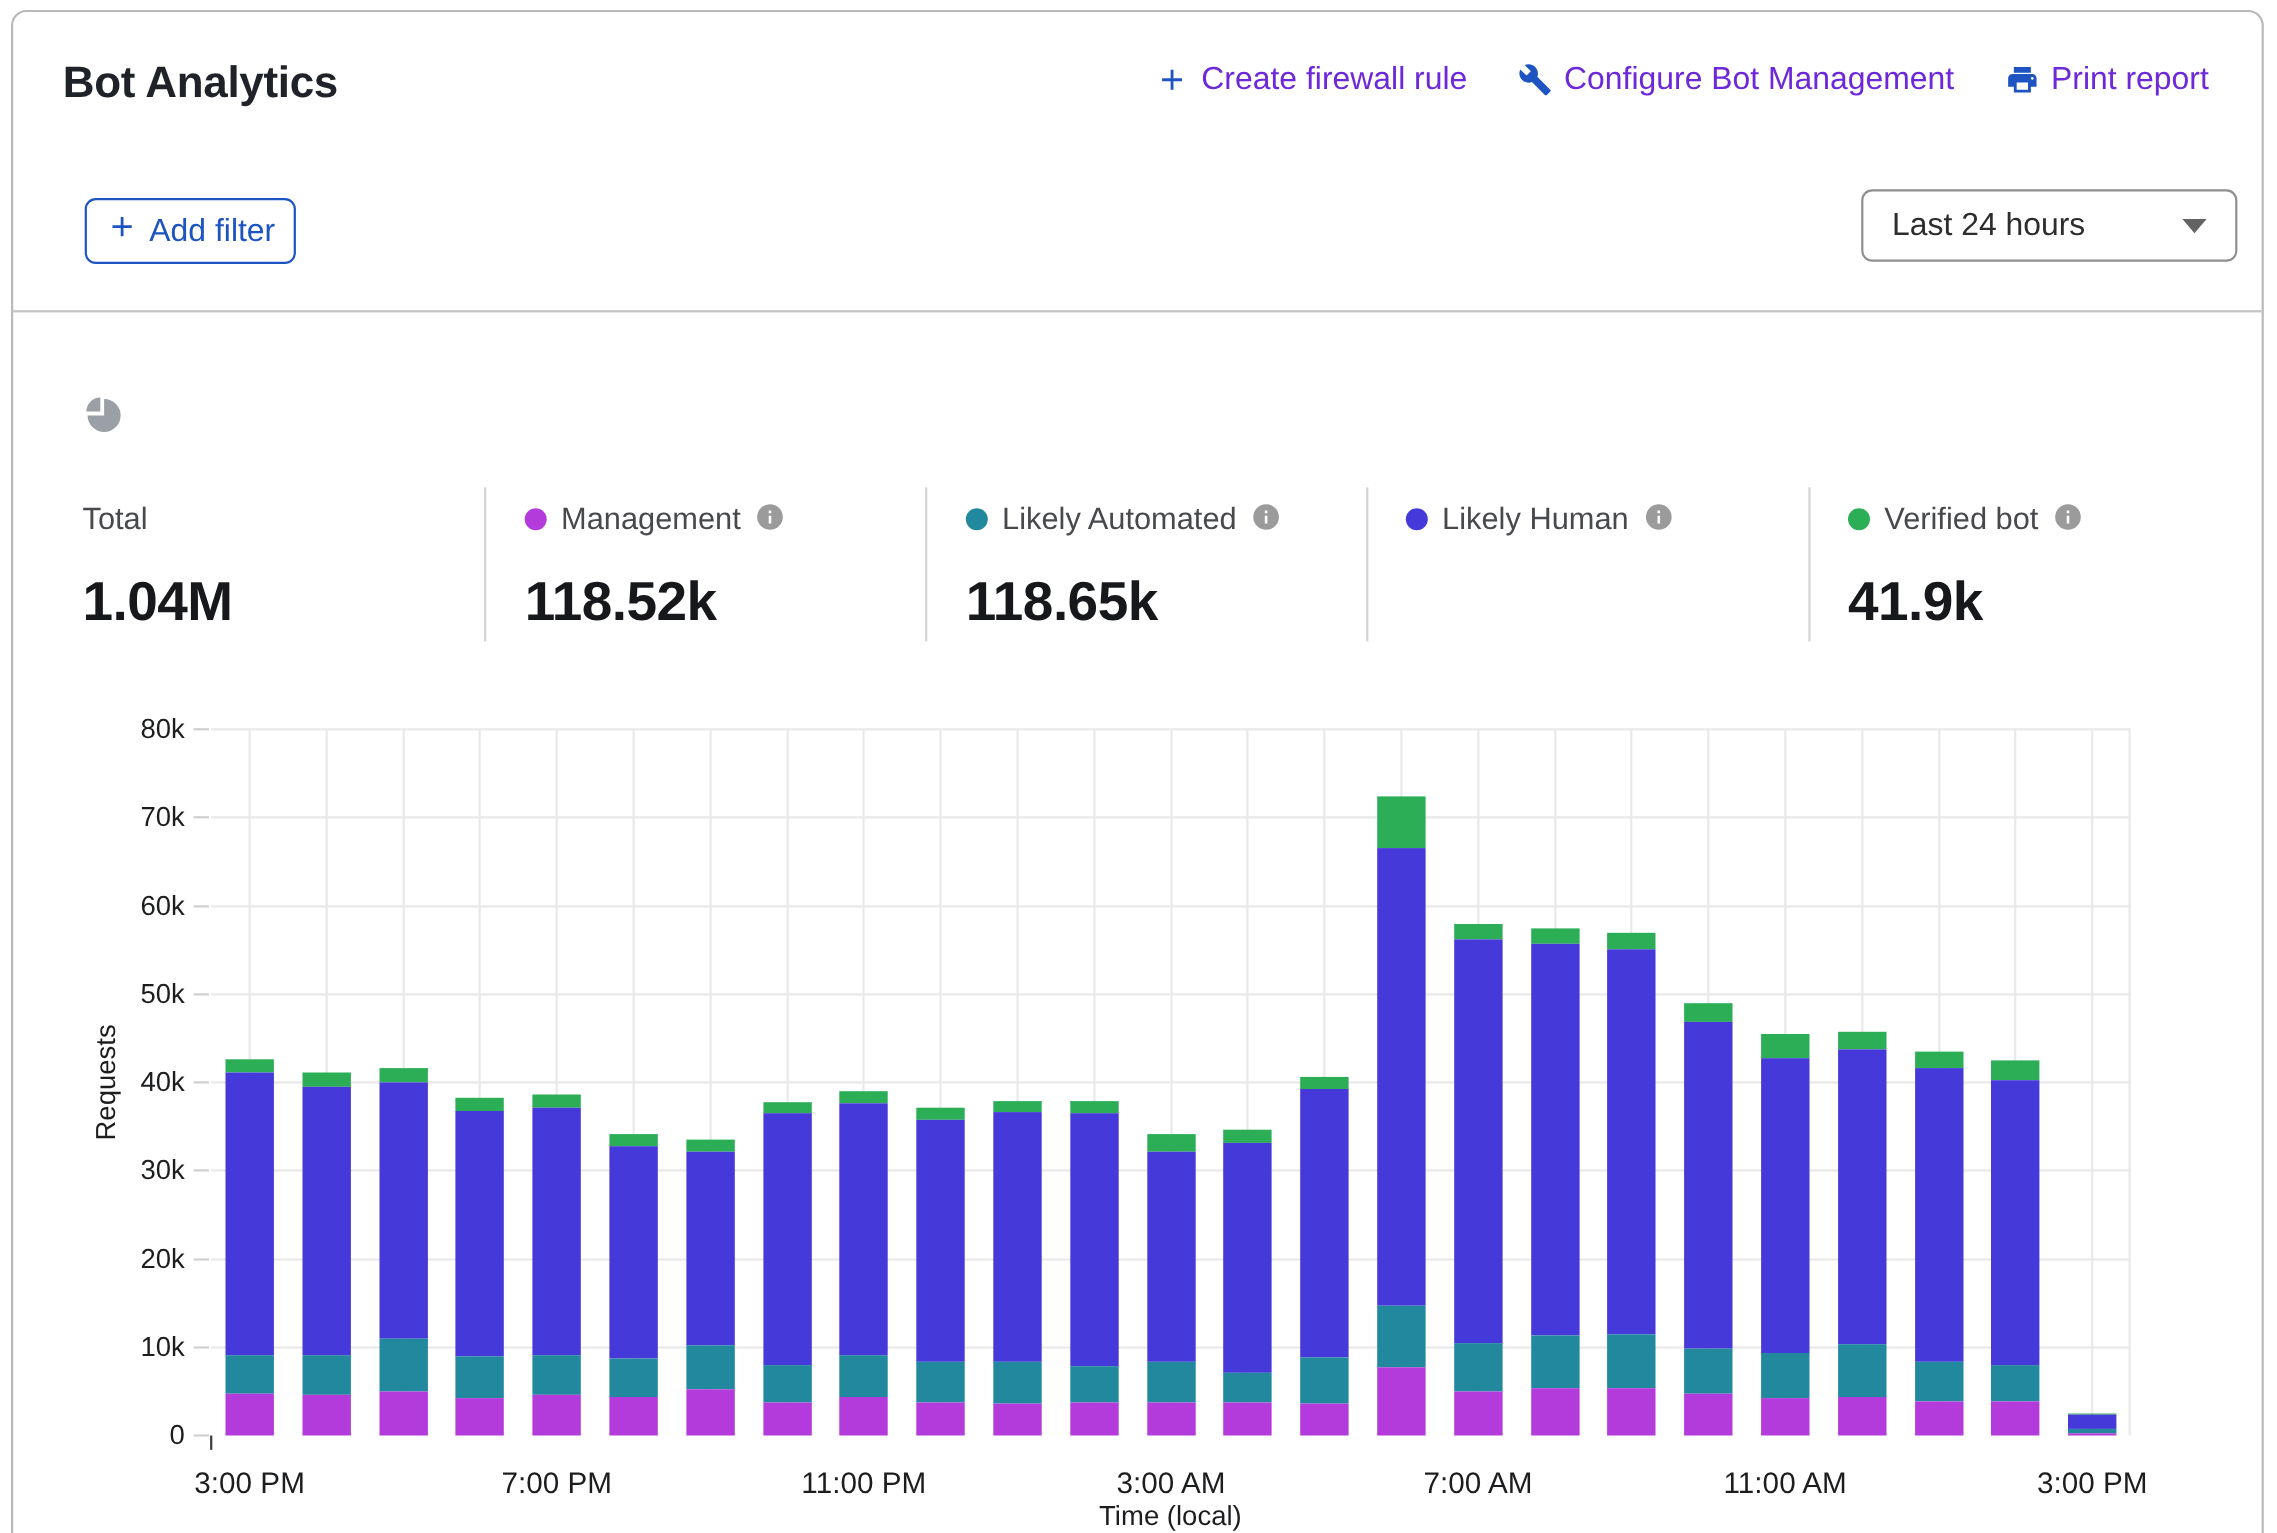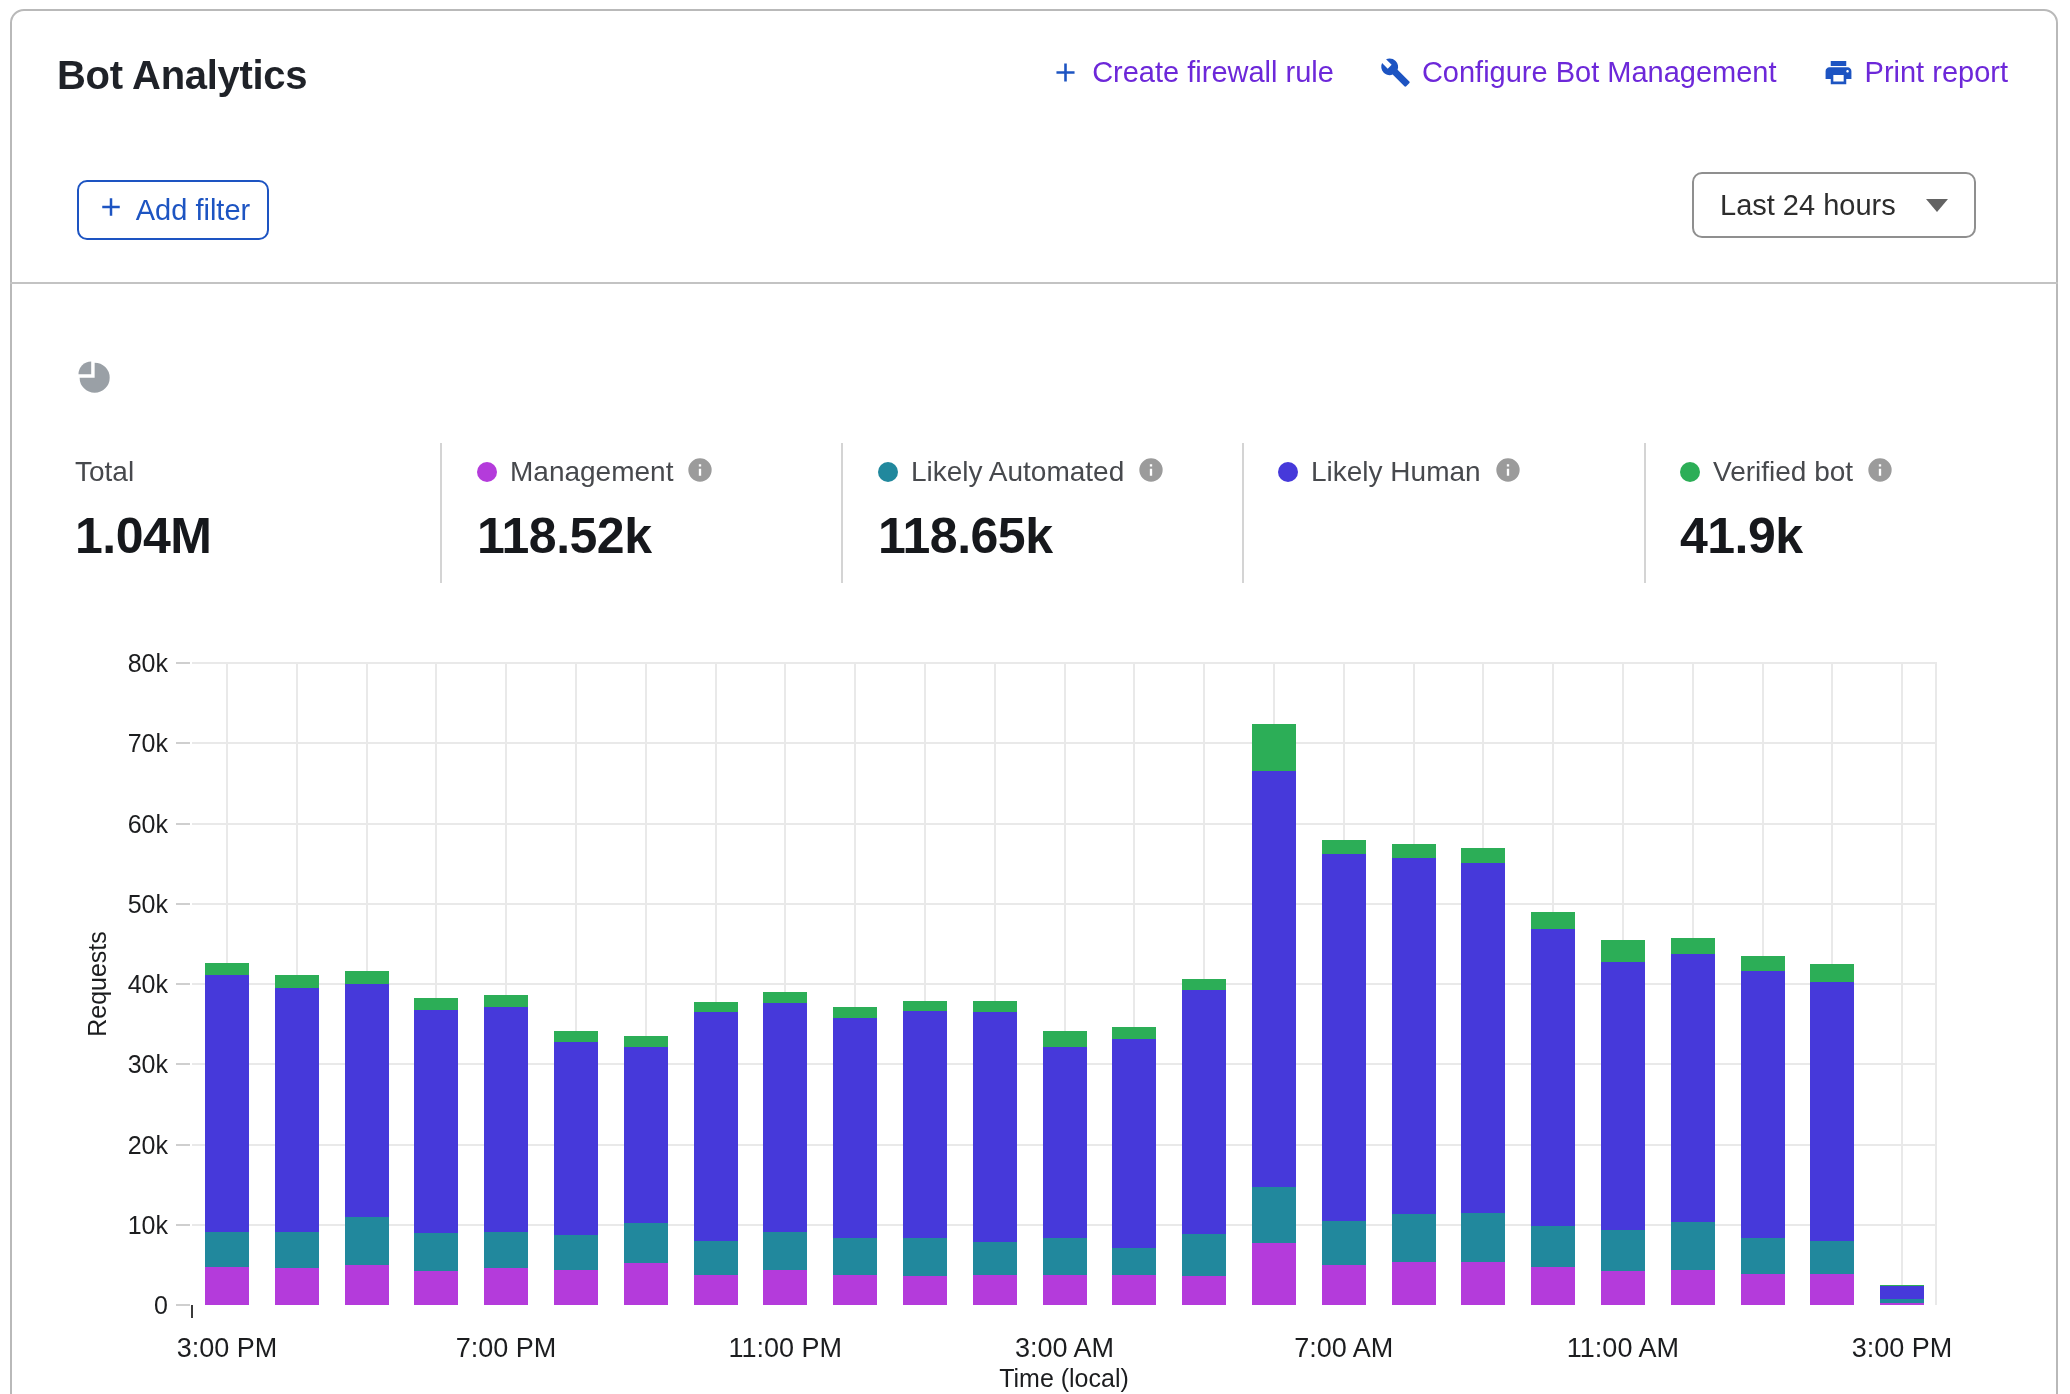--- a/index.html
+++ b/index.html
@@ -15,37 +15,37 @@
 
   .actions { position:absolute; right:62px; top:56px; display:flex; gap:46px; align-items:center; }
   .action { display:flex; align-items:center; gap:11px; color:#6d28d9; font-size:29px; cursor:pointer; }
   .action svg { display:block; }
 
   .add-filter { position:absolute; left:77px; top:180px; width:192px; height:60px;
                 border:2.5px solid #1d54c2; border-radius:10px; background:#fff;
                 display:flex; align-items:center; justify-content:center; gap:10px;
                 color:#1d54c2; font-size:29px; cursor:pointer; }
 
-  .dropdown { position:absolute; left:1692px; top:172px; width:284px; height:66px;
+  .dropdown { position:absolute; left:1692px; top:172px; width:342px; height:66px;
               border:2px solid #8f8f8f; border-radius:10px; background:#fff;
               display:flex; align-items:center; padding:0 26px; cursor:pointer; }
   .dropdown-value { font-size:29px; color:#2d2d2d; flex:1; }
   .chevron-down { width:0; height:0; border-left:11px solid transparent;
                   border-right:11px solid transparent; border-top:13px solid #636363; }
 
   .header-divider { position:absolute; left:10px; top:282px; width:2048px; height:2px; background:#c3c3c3; }
 
   .section-title-row { position:absolute; left:75px; top:358px; display:flex; align-items:center; gap:16px; }
   .section-title { font-size:31px; font-weight:700; color:#26282c; }
 
   .stat-col { position:absolute; top:455px; }
   .stat-label-row { display:flex; align-items:center; gap:13px; height:34px; }
   .stat-label { font-size:28px; color:#47494d; white-space:nowrap; }
   .legend-dot { width:20px; height:20px; border-radius:50%; flex:0 0 auto; }
-  .stat-value { margin-top:18px; font-size:50px; font-weight:700; color:#16181c; letter-spacing:-0.5px; }
+  .stat-value { margin-top:29px; font-size:50px; font-weight:700; color:#16181c; letter-spacing:-0.5px; }
   .stat-divider { position:absolute; top:443px; width:2px; height:140px; background:#d4d4d4; }
 
   
   .plot-area { position:absolute; left:192px; top:663px; width:1745px; height:642px; }
   .gridline-h { position:absolute; left:0; width:100%; height:2px; background:#e9e9e9; z-index:0; }
   .gridline-v { position:absolute; top:0; width:2px; height:100%; background:#e9e9e9; z-index:0; }
   .bar { position:absolute; bottom:0; width:44px; display:flex; flex-direction:column-reverse; z-index:2; }
   .bar-seg { width:100%; }
   .y-axis { position:absolute; left:0; top:663px; width:192px; height:660px; }
   .y-tick-label { position:absolute; right:24px; width:120px; text-align:right;

